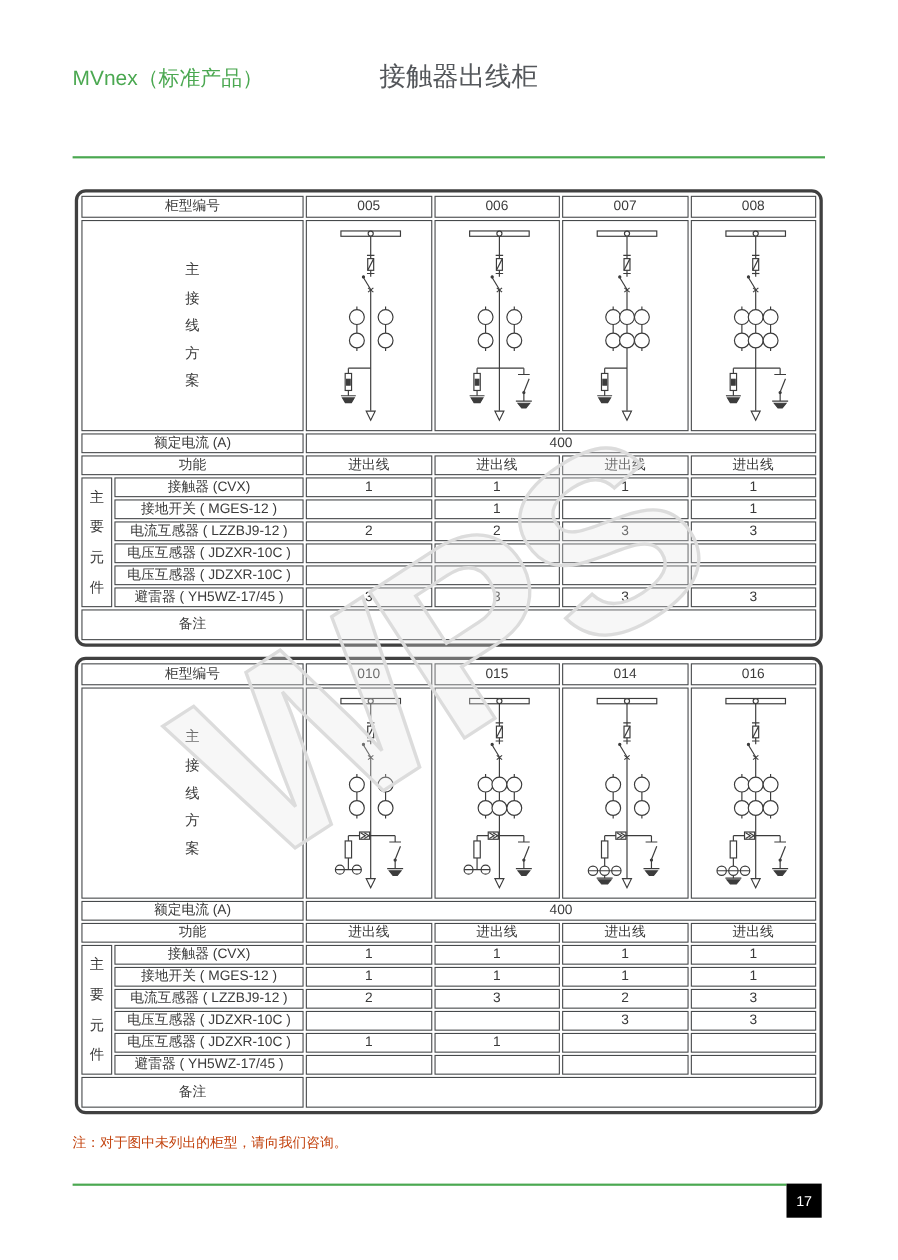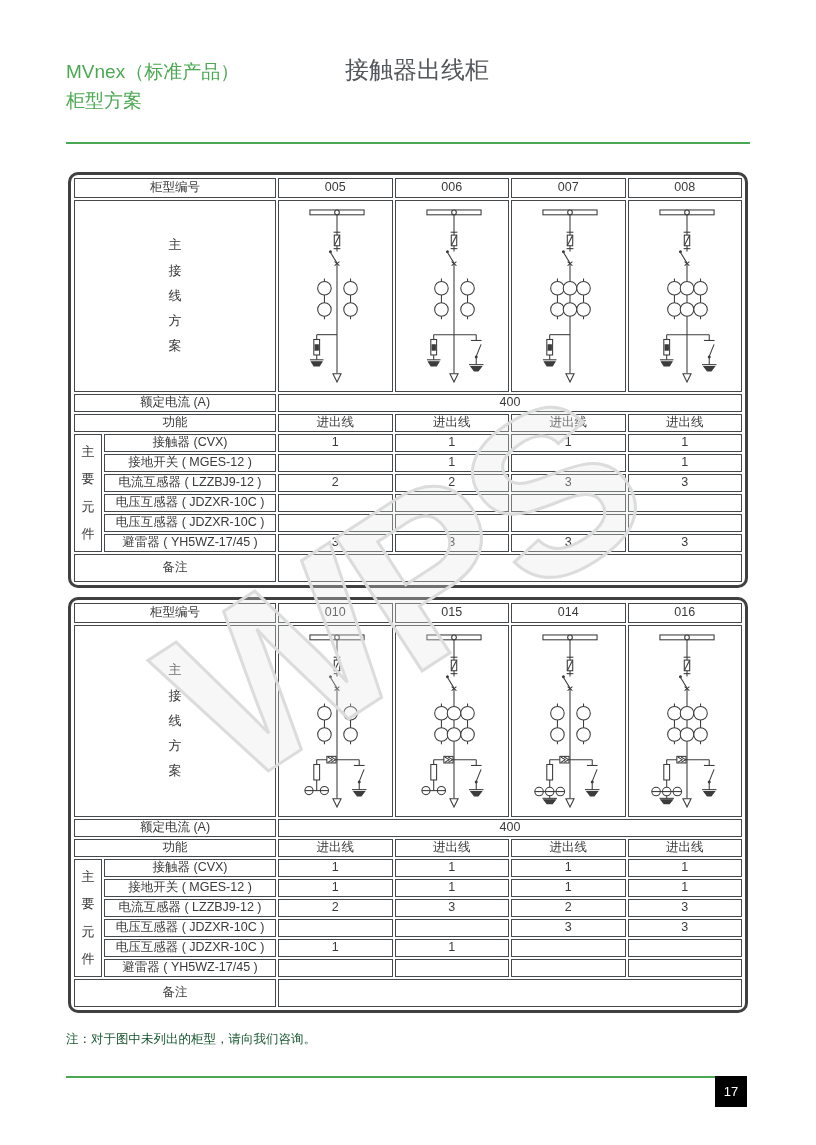--- a/index.html
+++ b/index.html
@@ -20,39 +20,38 @@
           color:#3a3a3a;font-size:12.5px;line-height:1.25;overflow:hidden;}
   .r-head td{height:18px;}
   .r-diag td{height:190px;}
   .r-rate td,.r-func td,.r-comp td{height:16px;}
   .r-remark td{height:26px;}
   .cab svg{display:block;margin:0 auto;}
   .vert{display:flex;flex-direction:column;align-items:center;gap:9px;font-size:13px;}
   .vert-sm{gap:11px;}
 
   
-  .note{position:absolute;left:66px;top:1031px;font-size:12.5px;color:#14532d;}
+  .note{position:absolute;left:66px;top:1031px;font-size:12.5px;color:#c2410c;}
   .foot-rule{position:absolute;left:66px;top:1076px;width:649px;height:2px;background:#4ba851;}
   .page-box{position:absolute;left:715px;top:1076px;width:32px;height:31px;background:#000000;
             color:#fff;font-size:13px;display:flex;align-items:center;justify-content:center;}
 
   
   .watermark{position:absolute;left:115px;top:390px;width:570px;height:400px;z-index:5;
              display:flex;align-items:center;justify-content:center;pointer-events:none;
              transform:rotate(-33deg);font-size:230px;font-weight:700;letter-spacing:-8px;
              color:rgba(228,228,228,0.30);-webkit-text-stroke:3px #dcdcdc;}
 </style>
 </head>
 <body>
 
 <div class="page">
 
   <div class="hdr-left">
     <div>MVnex（标准产品）</div>
-    <div>柜型方案</div>
   </div>
   <div class="hdr-right">
     <div>接触器出线柜</div>
   </div>
   <div class="rule"></div>
 
   <div class="cab-wrap" id="t0">
       <table class="cab">
         <colgroup>
           <col style="width:28px">

